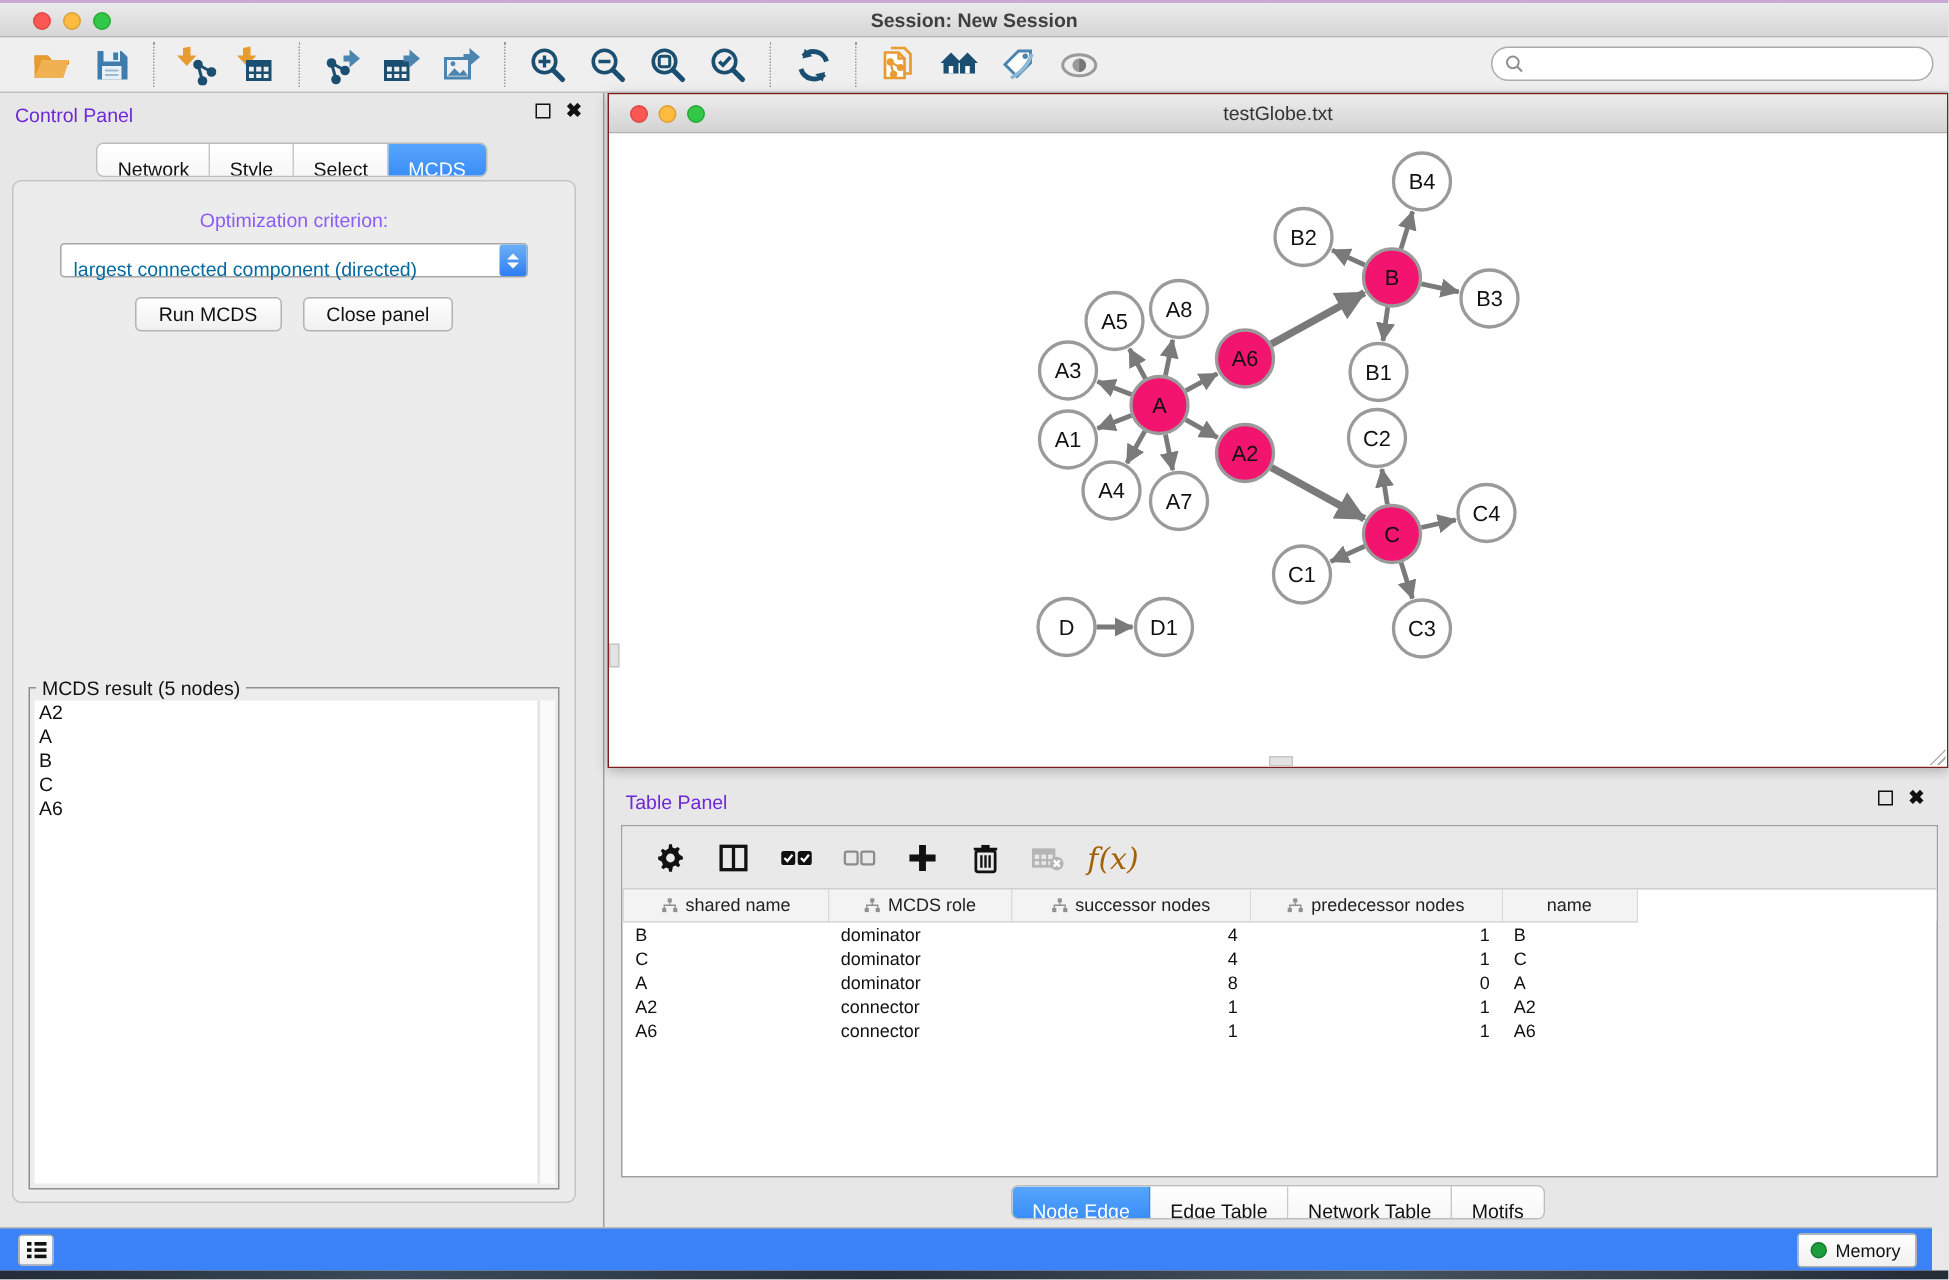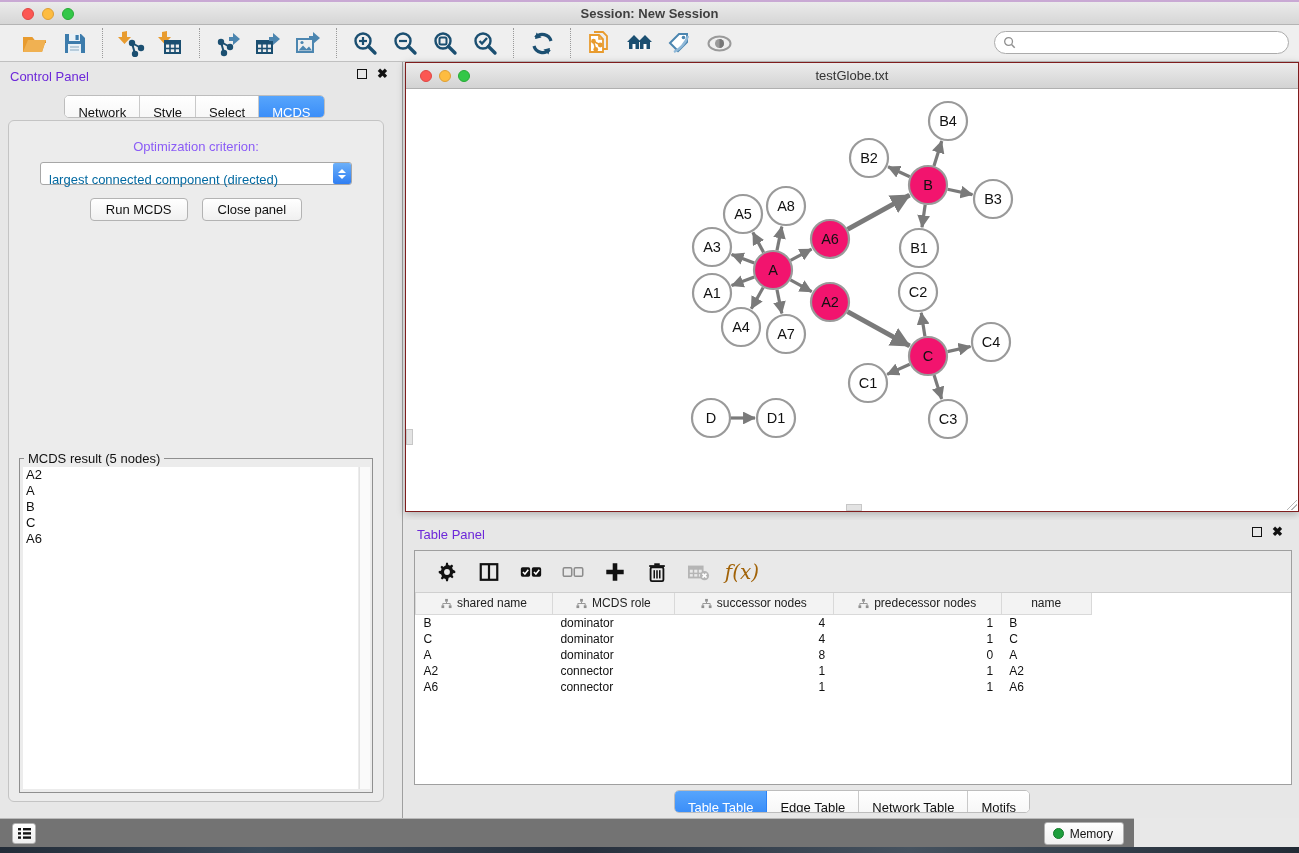--- a/index.html
+++ b/index.html
@@ -165,22 +165,22 @@
   .data-table td { padding:1px 8px; color:#111; height:16px; white-space:nowrap; }
   .td-num { text-align:right; }
   .th-icon svg { width:11px; height:11px; display:block; }
 
   .bottom-tabs {
     position:absolute; left:0; right:0; top:270px; display:flex; justify-content:center;
   }
 
   
   .statusbar {
-    position:absolute; left:0; top:818px; width:1134px; height:29px;
-    background:#737373; border-top:1px solid #b9b9b9;
+    position:absolute; left:0; top:818px; width:1288px; height:29px;
+    background:#3b82f6; border-top:1px solid #b9b9b9;
   }
   .list-btn {
     position:absolute; left:12px; top:4px; width:24px; height:21px;
     background:linear-gradient(#fff,#efefef); border:1px solid #b0b0b0; border-radius:3px;
     display:flex; align-items:center; justify-content:center; cursor:pointer;
   }
   .memory-btn {
     position:absolute; right:10px; top:3px; height:23px; padding:0 10px 0 8px;
     background:linear-gradient(#fff,#f0f0f0); border:1px solid #b0b0b0; border-radius:3px;
     display:flex; align-items:center; gap:6px; font-size:12px; color:#111; cursor:pointer;
@@ -696,21 +696,21 @@
               <td class="td-num">1</td>
               <td class="td-num">1</td>
               <td>A6</td>
               <td></td>
             </tr>
           </tbody>
         </table>
     </div>
     <div class="bottom-tabs">
       <div class="tab-seg" id="table-tabseg">
-          <div class="tab active">Table Table</div>
+          <div class="tab active">Node Edge</div>
           <div class="tab">Edge Table</div>
           <div class="tab">Network Table</div>
           <div class="tab">Motifs</div>
         </div>
     </div>
   </div>
 
   <div class="statusbar">
     <div class="list-btn">
       <svg width="15" height="13" viewBox="0 0 15 13">

